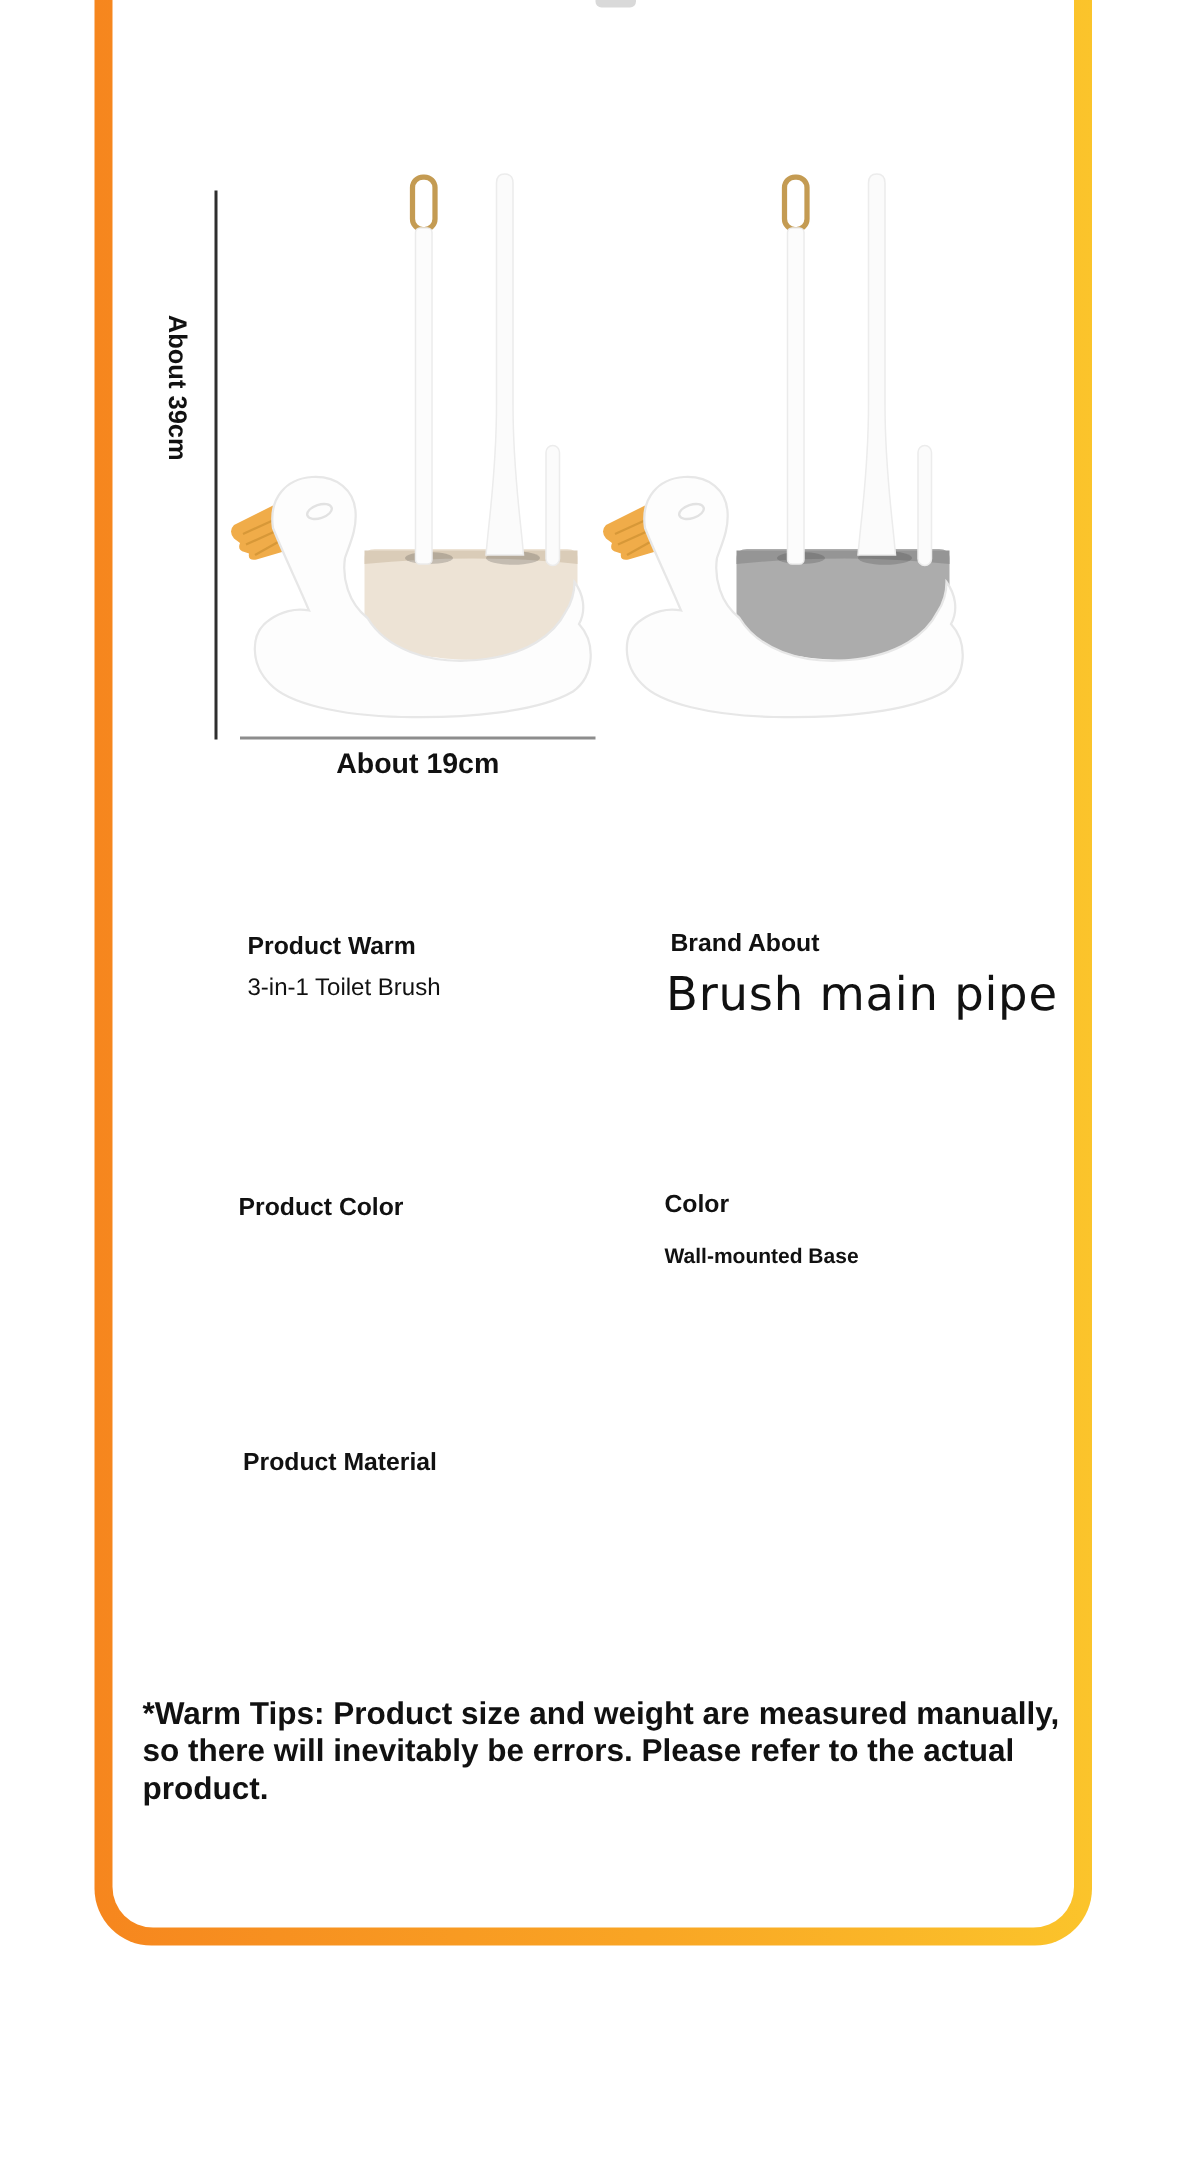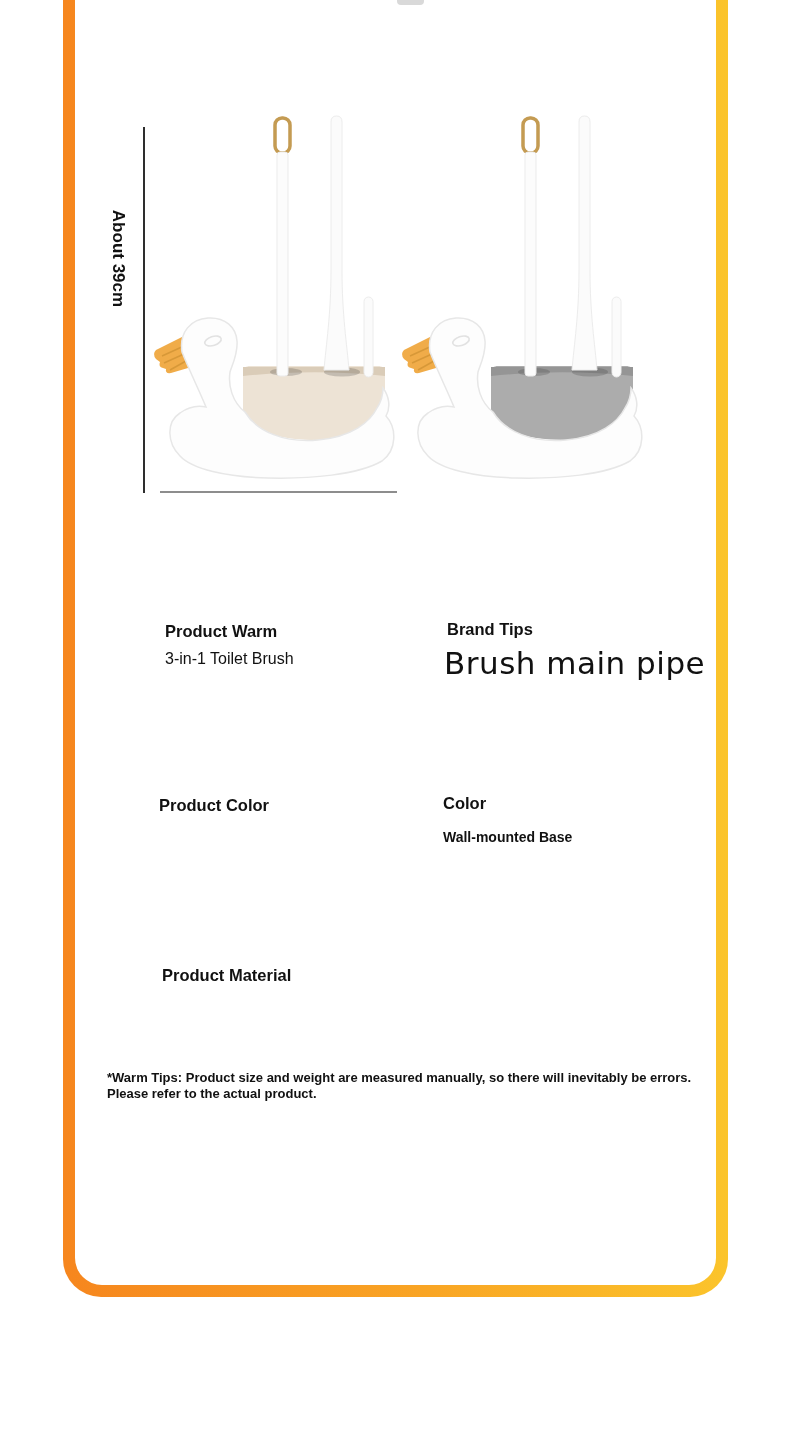--- a/index.html
+++ b/index.html
@@ -24,22 +24,22 @@
   .duck{position:absolute;top:110px;width:252px;height:378px;}
   .duck1{left:150px;}
   .duck2{left:398px;}
 
   
   .lbl{position:absolute;font-size:16.5px;font-weight:bold;white-space:nowrap;}
   .val{position:absolute;font-size:16px;font-weight:normal;white-space:nowrap;}
   .val-md{position:absolute;font-size:14px;font-weight:bold;white-space:nowrap;}
   .val-brand{position:absolute;font-size:31px;font-weight:normal;letter-spacing:0.5px;
              font-family:"DejaVu Sans",sans-serif;white-space:nowrap;text-align:center;}
-  .footnote{position:absolute;left:95px;top:1070px;width:618px;font-size:13px;font-weight:bold;
-            line-height:1.2;margin-left:12px;}
+  .footnote{position:absolute;left:95px;top:1130px;width:618px;font-size:21px;font-weight:bold;
+            line-height:1.2;}
 </style>
 </head>
 <body>
 
 <svg width="0" height="0" style="position:absolute" aria-hidden="true">
   <defs>
     <path id="p-beak" fill="#F0AC49" d="M38,224 L6,240 Q2,244 6,249 L10,252 Q8,257 13,258 L16,259 Q15,264 21,263 L38,258 Q44,240 38,224 Z"></path>
     <g id="g-beak-stripes" stroke="#D79838" stroke-width="1.5" fill="none">
       <path d="M12,246 L34,236"></path>
         <path d="M14,253 L34,244"></path>
@@ -75,20 +75,21 @@
     <div class="card-inner"></div>
   </div>
 
   <div class="top-tab"></div>
 
   <div class="content">
 
     <div class="vline"></div>
     <div class="height-label">About 39cm</div>
     <div class="hline"></div>
+    <div class="width-label">About 19cm</div>
 
     <svg class="duck duck1" viewBox="0 0 252 378">
       <use href="#p-beak"></use>
       <use href="#g-beak-stripes"></use>
       <use href="#p-bucket" fill="#EDE3D5"></use>
       <use href="#p-rim" fill="#DACCB8"></use>
       <use href="#g-holes"></use>
       <use href="#g-handles"></use>
       <use href="#g-body"></use>
     </svg>
@@ -99,21 +100,21 @@
       <use href="#p-bucket" fill="#ACACAC"></use>
       <use href="#p-rim" fill="#959595"></use>
       <use href="#g-holes"></use>
       <use href="#g-handles"></use>
       <use href="#g-body"></use>
     </svg>
 
     <div class="lbl" style="left:165px;top:622px">Product Warm</div>
     <div class="val" style="left:165px;top:650px">3-in-1 Toilet Brush</div>
 
-    <div class="lbl" style="left:447px;top:620px">Brand Tips</div>
+    <div class="lbl" style="left:447px;top:620px">Brand About</div>
     <div class="val-brand" style="left:444px;top:645px">Brush main pipe</div>
 
     <div class="lbl" style="left:159px;top:796px">Product Color</div>
 
     <div class="lbl" style="left:443px;top:794px">Color</div>
     <div class="val-md" style="left:443px;top:829px">Wall-mounted Base</div>
 
     <div class="lbl" style="left:162px;top:966px">Product Material</div>
 
     <div class="footnote">*Warm Tips: Product size and weight are measured manually, so there will inevitably be errors. Please refer to the actual product.</div>

